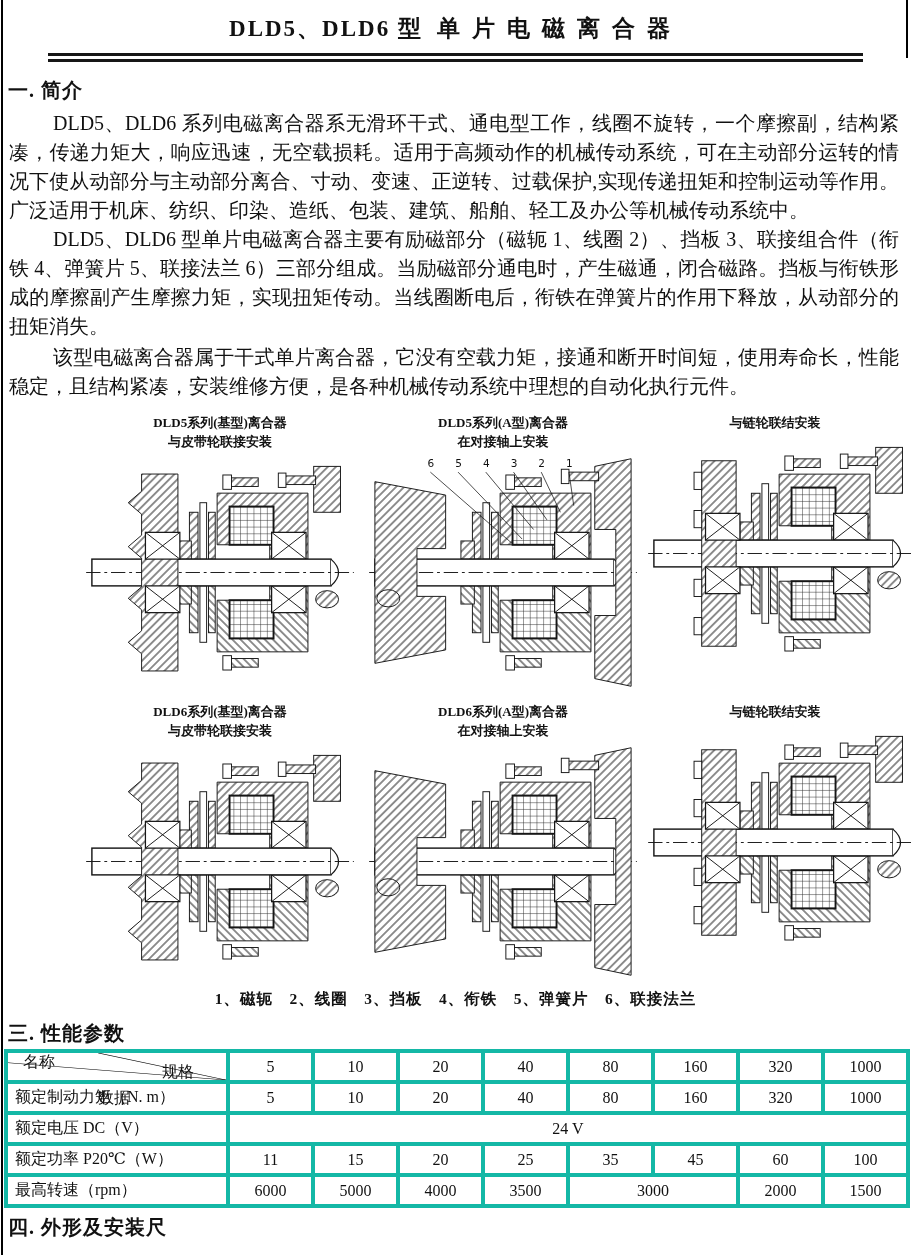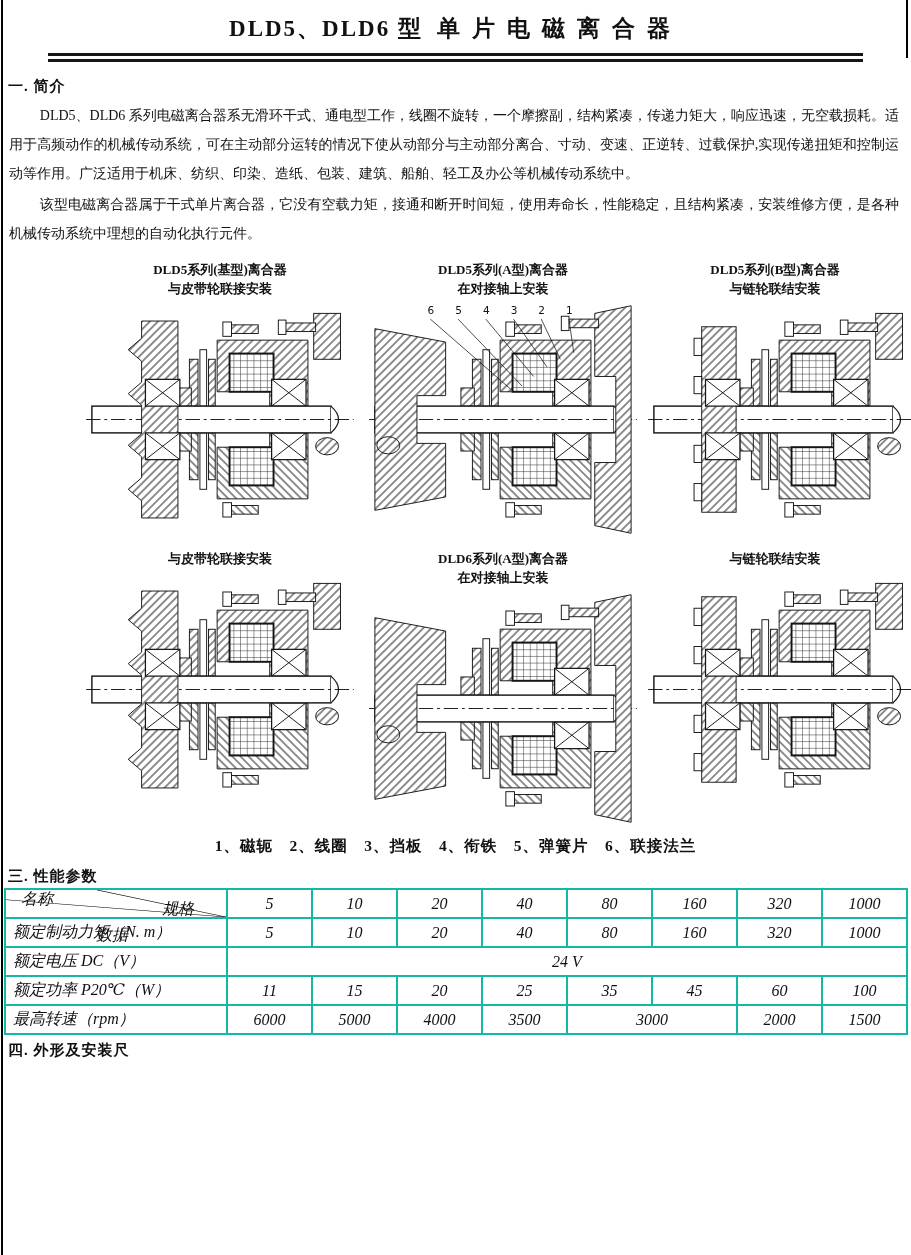--- a/index.html
+++ b/index.html
@@ -21,25 +21,25 @@
   }
   .title .model{letter-spacing:2px;margin-right:14px;}
   .title .cname{letter-spacing:12px;}
   .double-rule{
     margin:9px 48px 0 48px;height:3px;
     border-top:3px solid #161616;border-bottom:3px solid #161616;
   }
 
   .h2{
     margin:15px 0 5px 8px;
-    font-size:15px;font-weight:bold;letter-spacing:1px;
+    font-size:20px;font-weight:bold;letter-spacing:1px;
   }
   .para{
     margin:0 12px 0 9px;
-    font-size:14px;line-height:29px;
+    font-size:20px;line-height:29px;
     text-align:justify;text-indent:2.2em;
   }
   .para2{margin-top:2px;}
 
   
   .figs{
     margin:12px 4px 0 82px;
     display:grid;
     grid-template-columns:276px 290px 254px;
     row-gap:10px;
@@ -53,23 +53,23 @@
   }
 
   
   .h2-params{margin-top:10px;margin-bottom:0;}
   table.perf{
     border-collapse:collapse;
     width:903px;margin:2px 0 0 4px;
     table-layout:fixed;
   }
   table.perf td{
-    border:2px solid #14b8a6;
+    border:4px solid #14b8a6;
     text-align:center;vertical-align:middle;
-    font-size:16px;height:27px;padding:0;font-style:italic;
+    font-size:16px;height:27px;padding:0;
   }
   table.perf tr{border-top:2px solid #000;}
   table.perf{border:2px solid #000;}
   table.perf td.rl{text-align:left;padding-left:7px;}
   col.c0{width:222px;}
   col.cn{width:85px;}
   td.corner{position:relative;height:78px;}
   td.corner svg{position:absolute;left:0;top:0;width:100%;height:100%;}
   td.corner svg line{stroke:#000;stroke-width:1.6;}
   .lab-spec{position:absolute;top:9px;right:32px;font-size:16px;}
@@ -163,20 +163,21 @@
   <div class="right-rule"></div>
 
   <h1 class="title">
     <span class="model">DLD5、DLD6 型</span><span class="cname">单片电磁离合器</span>
   </h1>
   <div class="double-rule"></div>
 
   <div class="h2">一. 简介</div>
   <p class="para">DLD5、DLD6 系列电磁离合器系无滑环干式、通电型工作，线圈不旋转，一个摩擦副，结构紧凑，传递力矩大，响应迅速，无空载损耗。适用于高频动作的机械传动系统，可在主动部分运转的情况下使从动部分与主动部分离合、寸动、变速、正逆转、过载保护,实现传递扭矩和控制运动等作用。广泛适用于机床、纺织、印染、造纸、包装、建筑、船舶、轻工及办公等机械传动系统中。</p>
 
+  <p class="para">DLD5、DLD6 型单片电磁离合器主要有励磁部分（磁轭 1、线圈 2）、挡板 3、联接组合件（衔铁 4、弹簧片 5、联接法兰 6）三部分组成。当励磁部分通电时，产生磁通，闭合磁路。挡板与衔铁形成的摩擦副产生摩擦力矩，实现扭矩传动。当线圈断电后，衔铁在弹簧片的作用下释放，从动部分的扭矩消失。</p>
   <p class="para para2">该型电磁离合器属于干式单片离合器，它没有空载力矩，接通和断开时间短，使用寿命长，性能稳定，且结构紧凑，安装维修方便，是各种机械传动系统中理想的自动化执行元件。</p>
 
   <div class="figs">
 
     <figure class="fig" style="margin:0">
       <figcaption class="cap">
         <span style="display:block">DLD5系列(基型)离合器</span>
         <span style="display:block">与皮带轮联接安装</span>
       </figcaption>
       <svg class="draw" viewBox="0 0 280 250">
@@ -207,31 +208,31 @@
           <text x="119" y="15">4</text>
           <text x="148" y="15">3</text>
           <text x="177" y="15">2</text>
           <text x="206" y="15">1</text>
         </g>
       </svg>
     </figure>
 
     <figure class="fig" style="margin:0">
       <figcaption class="cap">
-        <span style="display:block">DLD5系列(B型)离合器</span>
         <span style="display:block">与链轮联结安装</span>
       </figcaption>
       <svg class="draw" viewBox="0 0 280 250">
         <use href="#core"></use>
           <use href="#b-sprocket"></use>
       </svg>
     </figure>
 
     <figure class="fig" style="margin:0">
       <figcaption class="cap">
+        <span style="display:block">DLD6系列(基型)离合器</span>
         <span style="display:block">与皮带轮联接安装</span>
       </figcaption>
       <svg class="draw" viewBox="0 0 280 250">
         <use href="#core"></use>
           <use href="#v-pulley"></use>
       </svg>
     </figure>
 
     <figure class="fig" style="margin:0">
       <figcaption class="cap">

